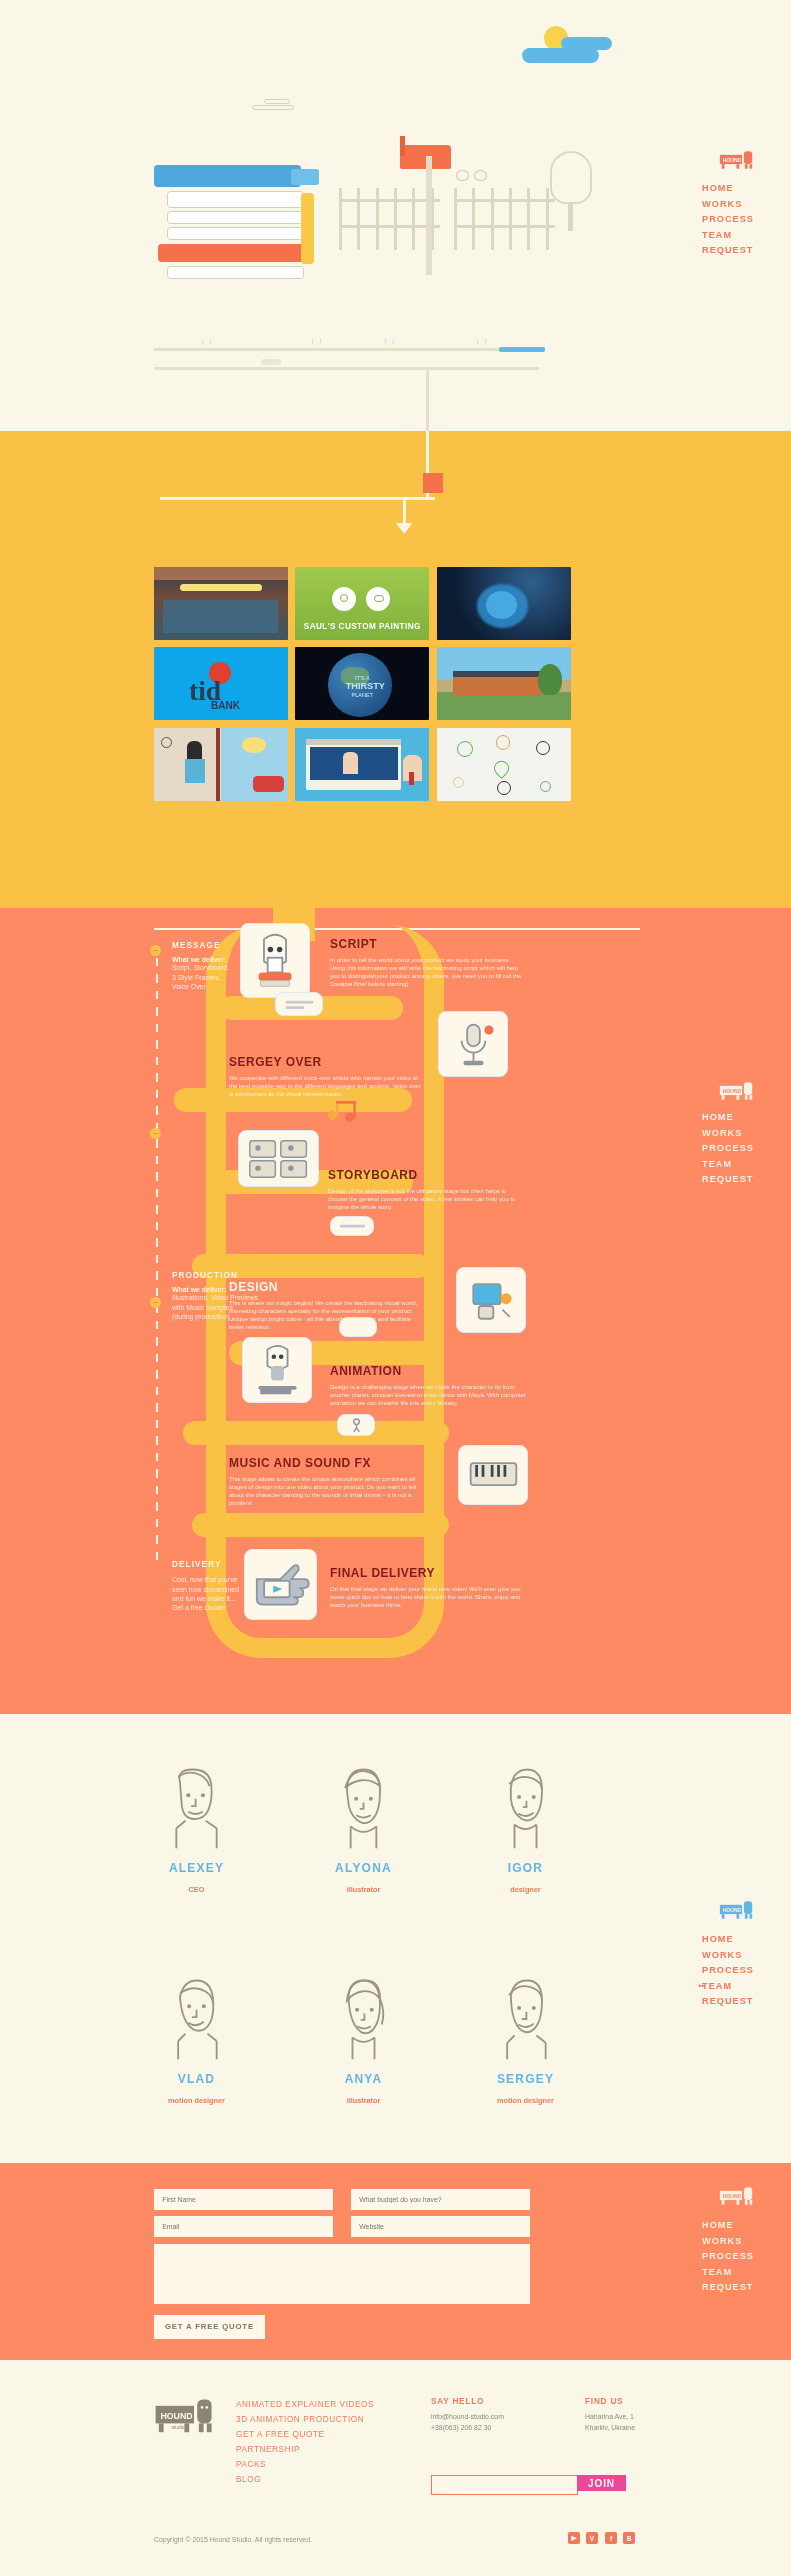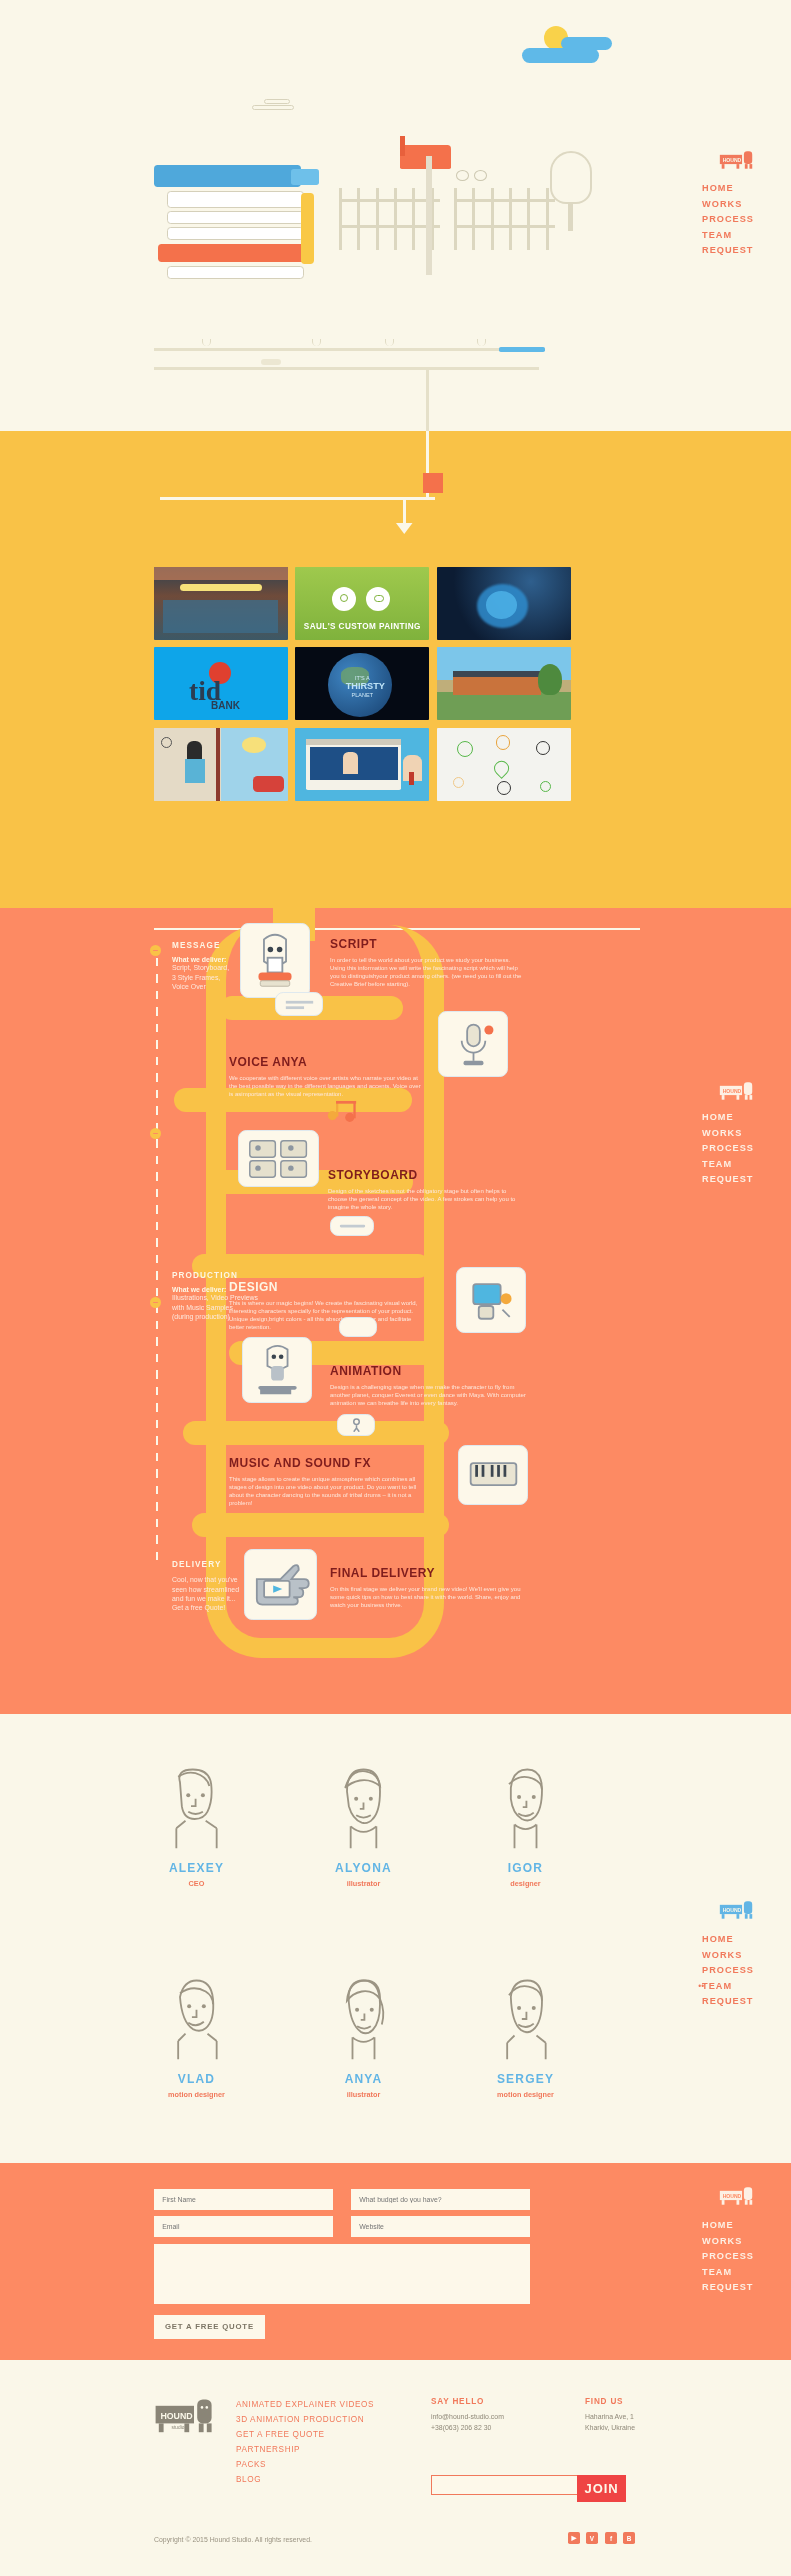--- a/index.html
+++ b/index.html
@@ -125,21 +125,21 @@
   .step.dark p { color:#a8destination; }
 
   .p-nav { position:absolute; right:38px; top:202px; }
   .p-nav .nav-item { color:#fdf0e4; }
   .p-navlogo { position:absolute; right:37px; top:170px; width:37px; height:24px;}
 
   
   .team { background:#faf7e9; height:449px; position:relative; }
   .member { position:absolute; width:119px; text-align:center; }
   .m-name { color:#62b5e5; font-size:12px; font-weight:bold; letter-spacing:1.2px; margin-top:5.5px;}
-  .m-role { color:#f1795b; font-size:7.3px; font-weight:bold; margin-top:4px; }
+  .m-role { color:#f1795b; font-size:7.3px; font-weight:bold; margin-top:10px; }
   .face { width:77px; height:88px; margin:0 auto; }
   .t-nav { position:absolute; right:38px; top:218px; }
   .t-nav .nav-item { color:#f1795b; }
   .t-navlogo { position:absolute; right:37px; top:183px; width:37px; height:24px;}
   .t-dots { position:absolute; right:88px; top:268px; color:#f1795b; font-size:8.2px; }
 
   
   .formsec { background:#fd8a63; height:197px; position:relative; }
   .fin { position:absolute; background:#fdf8ea; border:none; outline:none;
          font-family:"Liberation Sans", sans-serif; font-size:6.9px; color:#8c8472;
@@ -154,22 +154,22 @@
 
   
   .footer { background:#faf7e9; height:216px; position:relative; }
   .fl { color:#f1795b; font-size:8.2px; font-weight:normal; letter-spacing:0.6px;
         line-height:15px; cursor:pointer; }
   .fhead { color:#f1795b; font-size:8.2px; font-weight:bold; letter-spacing:0.8px; }
   .ftxt { color:#8f8878; font-size:6.9px; line-height:10.5px; margin-top:5.5px;}
   .newsin { position:absolute; left:431px; top:115px; width:147px; height:20px;
             background:#fdf8ea; border:1.4px solid #f1795b; outline:none;
             font-size:6.9px; padding:0 5.5px; font-family:"Liberation Sans", sans-serif;}
-  .joinbtn { position:absolute; left:577px; top:115px; width:49px; height:27px;
-             background:#ef4444; color:#fdf8ea; font-size:13px; font-weight:bold;
+  .joinbtn { position:absolute; left:577px; top:115px; width:49px; height:16px;
+             background:#ec4899; color:#fdf8ea; font-size:10px; font-weight:bold;
              letter-spacing:0.9px; border:none; cursor:pointer;
              font-family:"Liberation Sans", sans-serif;}
   .copy { position:absolute; left:154px; top:176px; color:#9a9382; font-size:6.9px;}
   .soc { position:absolute; top:172px; width:12px; height:12px; border-radius:1.8px;
          display:flex; align-items:center; justify-content:center;
          color:#fff; font-size:6.4px; font-weight:bold; cursor:pointer;}
   .foot-logo { position:absolute; left:154px; top:35px; width:64px; height:44px; }
 </style>
 </head>
 <body>
@@ -390,21 +390,21 @@
   <div class="card" style="left:438px; top:103px; width:70px; height:66px;">
     <svg width="49" height="51" viewBox="0 0 54 56">
       <rect x="20" y="6" width="14" height="24" rx="7" fill="#e9e4d2" stroke="#8d96a0" stroke-width="2"></rect>
       <path d="M14 24 a13 13 0 0 0 26 0" fill="none" stroke="#8d96a0" stroke-width="2"></path>
       <line x1="27" y1="37" x2="27" y2="46" stroke="#8d96a0" stroke-width="2"></line>
       <rect x="16" y="46" width="22" height="5" rx="2" fill="#8d96a0"></rect>
       <circle cx="44" cy="12" r="5" fill="#f4714b"></circle>
     </svg>
   </div>
   <div class="step" style="left:229px; top:147px;">
-    <h3>VOICE ANYA</h3>
+    <h3>SERGEY OVER</h3>
     <p>We cooperate with different voice over artists who narrate your video at the best possible way in the different languages and accents. Voice over is asimportant as the visual representation.</p>
   </div>
 
   <svg style="position:absolute;left:326px;top:191px;" width="42" height="24" viewBox="0 0 46 26">
     <circle cx="7" cy="18" r="5" fill="#f4a93c"></circle>
       <rect x="11" y="2" width="2.5" height="17" fill="#f4a93c"></rect>
     <circle cx="26" cy="20" r="5" fill="#f4714b"></circle>
       <rect x="30" y="4" width="2.5" height="17" fill="#f4714b"></rect>
     <rect x="11" y="2" width="22" height="3" fill="#f4714b"></rect>
   </svg>

